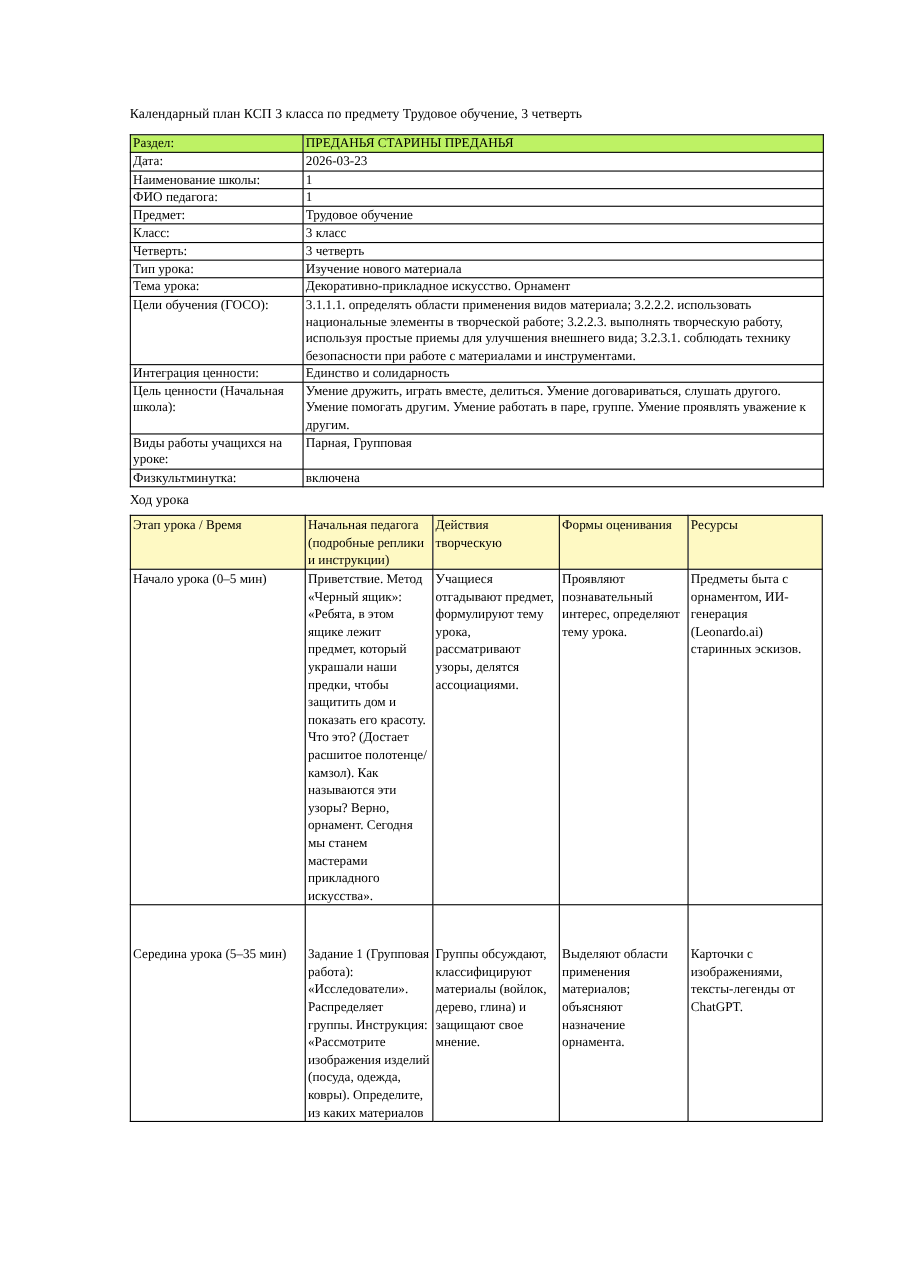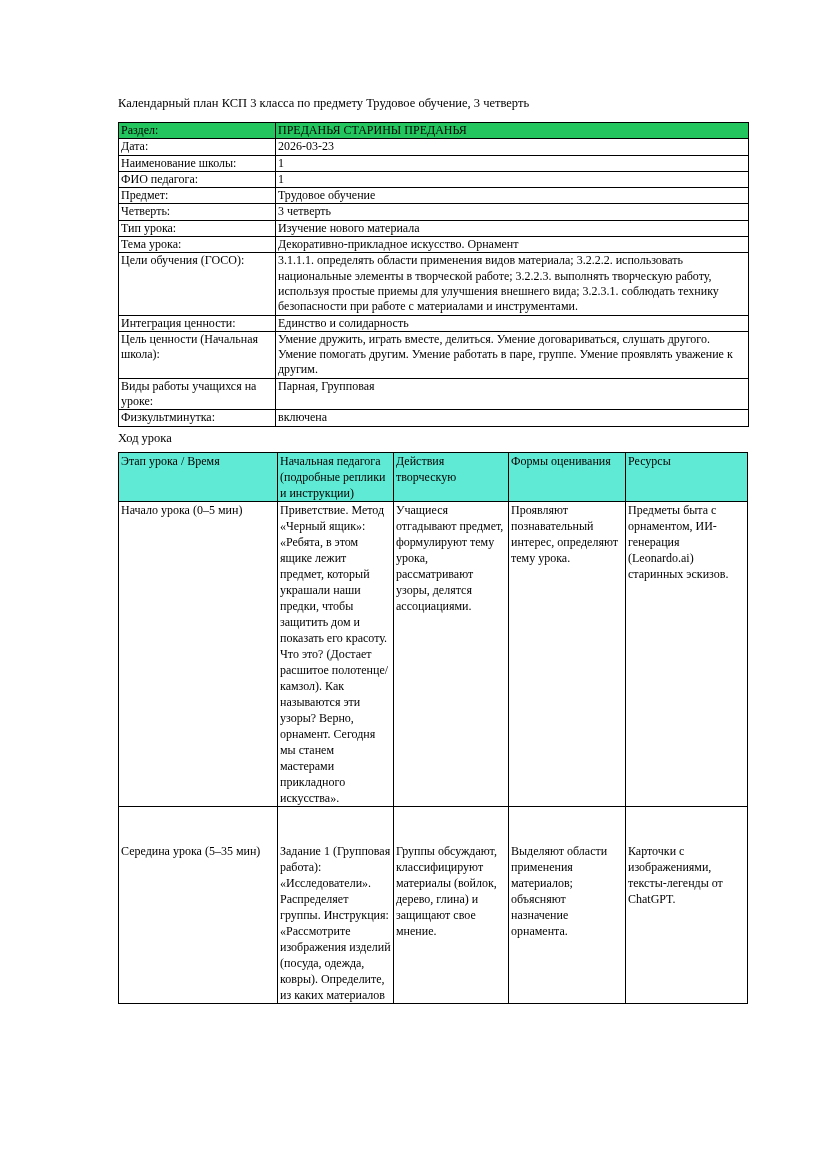--- a/index.html
+++ b/index.html
@@ -37,28 +37,28 @@
     border: 1px solid #000000;
     vertical-align: top;
     text-align: left;
     font-weight: normal;
     padding: 0 2px;
     font-size: 12px;
     overflow: hidden;
     word-wrap: break-word;
   }
   .info-table td { line-height: 15.3px; }
-  .info-table tr.shaded td { background: #22c55e; }
+  .info-table tr.shaded td { background: #bef264; }
   .section-heading {
     font-size: 12.5px;
     line-height: 15px;
     margin: 4px 0 6px 0;
   }
   .lesson-table td, .lesson-table th { line-height: 16px; }
-  .lesson-table thead th { background: #5eead4; }
+  .lesson-table thead th { background: #fef9c3; }
   .clip-cell { max-height: 206px; overflow: hidden; margin-top: 36px; }
 </style>
 </head>
 <body>
 
 <div class="page">
 
   <p class="doc-title">Календарный план КСП 3 класса по предмету Трудовое обучение, 3 четверть</p>
 
   <table class="info-table">
@@ -79,20 +79,24 @@
         <td>Наименование школы:</td>
         <td>1</td>
       </tr>
       <tr>
         <td>ФИО педагога:</td>
         <td>1</td>
       </tr>
       <tr>
         <td>Предмет:</td>
         <td>Трудовое обучение</td>
+      </tr>
+      <tr>
+        <td>Класс:</td>
+        <td>3 класс</td>
       </tr>
       <tr>
         <td>Четверть:</td>
         <td>3 четверть</td>
       </tr>
       <tr>
         <td>Тип урока:</td>
         <td>Изучение нового материала</td>
       </tr>
       <tr>

